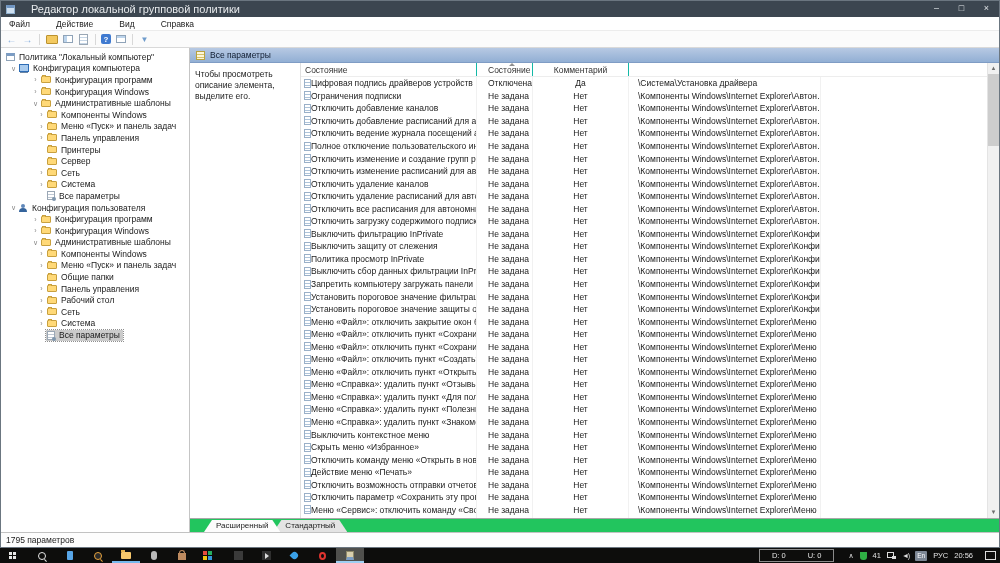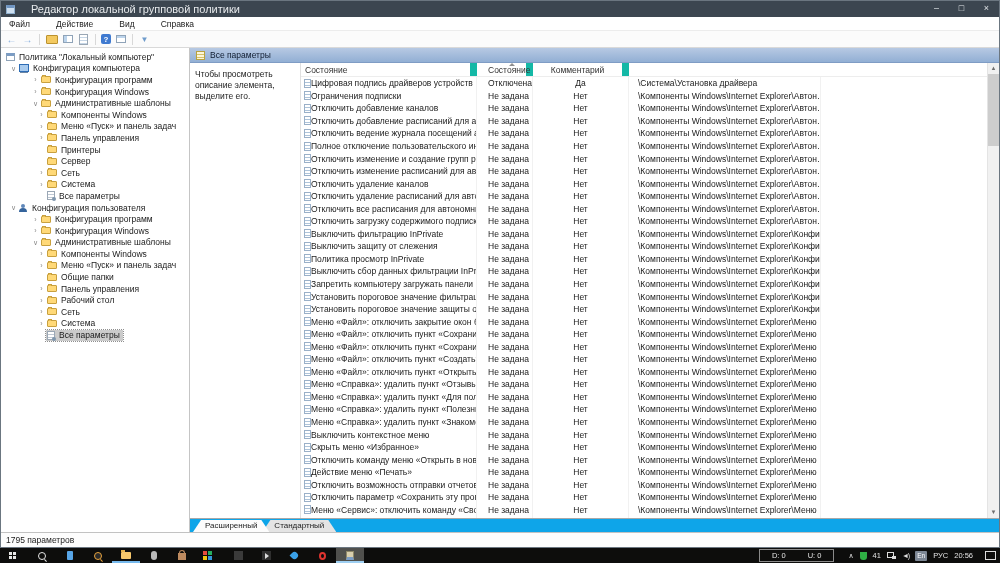--- a/index.html
+++ b/index.html
@@ -66,21 +66,21 @@
   .pane-header{height:14px;flex:0 0 auto;background:linear-gradient(#b7c9e3,#92afd4);
        border-bottom:1px solid #7f9cc4;display:flex;align-items:center;gap:5px;padding-left:6px;color:#101c30;}
   .pane-header .hicon{width:9px;height:9px;background:#fdf6d8;border:1px solid #b9a23e;box-sizing:border-box;
        background-image:repeating-linear-gradient(to bottom,#fdf6d8 0 2px,#d6c26a 2px 3px);}
   .pane-body{flex:1;display:flex;min-height:0;}
   .desc-panel{width:111px;flex:0 0 auto;border-right:1px solid #e0e0e0;padding:6px 8px 0 5px;
        line-height:1.32;color:#222;box-sizing:border-box;}
   .list-wrap{flex:1;display:flex;min-width:0;}
   .list{flex:1;display:flex;flex-direction:column;min-width:0;}
   .list-header{height:13px;flex:0 0 auto;display:flex;border-bottom:1px solid #ededed;color:#333;}
-  .hc{box-sizing:border-box;border-right:7px solid #14b8a6;display:flex;align-items:center;position:relative;}
+  .hc{box-sizing:border-box;border-right:1px solid #14b8a6;display:flex;align-items:center;position:relative;}
   .hc.col-name{width:176px;padding-left:4px;}
   .hc.col-state{width:56px;padding-left:11px;}
   .hc.col-comment{width:96px;justify-content:center;}
   .hc.col-path{width:192px;padding-left:9px;}
   .hc.col-fill{flex:1;border-right:none;}
   .sort-caret{position:absolute;top:0;left:32px;width:0;height:0;
        border-left:3px solid transparent;border-right:3px solid transparent;border-bottom:3px solid #8f8f8f;}
   .rows{flex:1;overflow:hidden;}
   .trow{height:12.55px;display:flex;align-items:center;}
   .tc{box-sizing:border-box;height:100%;display:flex;align-items:center;border-right:1px solid #f1f1f1;
@@ -92,22 +92,22 @@
   .tc.c-fill{flex:1;border-right:none;}
   .doc-icon{flex:0 0 auto;width:7px;height:9px;border:1px solid #9ab0c8;box-sizing:border-box;background:#fff;
       background-image:repeating-linear-gradient(to bottom,#fff 0 2px,#aec4da 2px 3px);}
   
   .scroll{width:12px;flex:0 0 auto;background:#f1f1f1;border-left:1px solid #e4e4e4;display:flex;
       flex-direction:column;align-items:center;color:#6e6e6e;font-size:6px;box-sizing:border-box;}
   .scroll .s-up,.scroll .s-down{height:11px;line-height:11px;}
   .scroll .thumb{width:100%;height:72px;background:#cdcdcd;}
   .scroll .s-down{margin-top:auto;}
   
-  .tabs-row{height:13px;flex:0 0 auto;background:#0ea5e9;border-top:1px solid #a8a8a8;display:flex;
-      align-items:flex-end;padding-left:3px;}
+  .tabs-row{height:13px;flex:0 0 auto;background:#22c55e;border-top:1px solid #a8a8a8;display:flex;
+      align-items:flex-end;padding-left:14px;}
   .tab{height:12px;line-height:12px;padding:0 12px;margin-right:-7px;font-size:8px;color:#222;
       clip-path:polygon(8px 0,calc(100% - 8px) 0,100% 100%,0 100%);background:#e4e4e4;}
   .tab.active{background:#fcfcfc;z-index:2;position:relative;}
   
   .statusbar{height:14px;flex:0 0 auto;border-top:1px solid #c2c2c2;background:#fdfdfd;display:flex;
       align-items:center;padding-left:5px;color:#222;}
   
   .taskbar{position:absolute;left:0;bottom:0;width:1000px;height:15px;background:#0d0d0c;display:flex;
       align-items:center;color:#ddd;}
   .tk-cell{width:28px;height:15px;display:flex;align-items:center;justify-content:center;flex:0 0 auto;}

